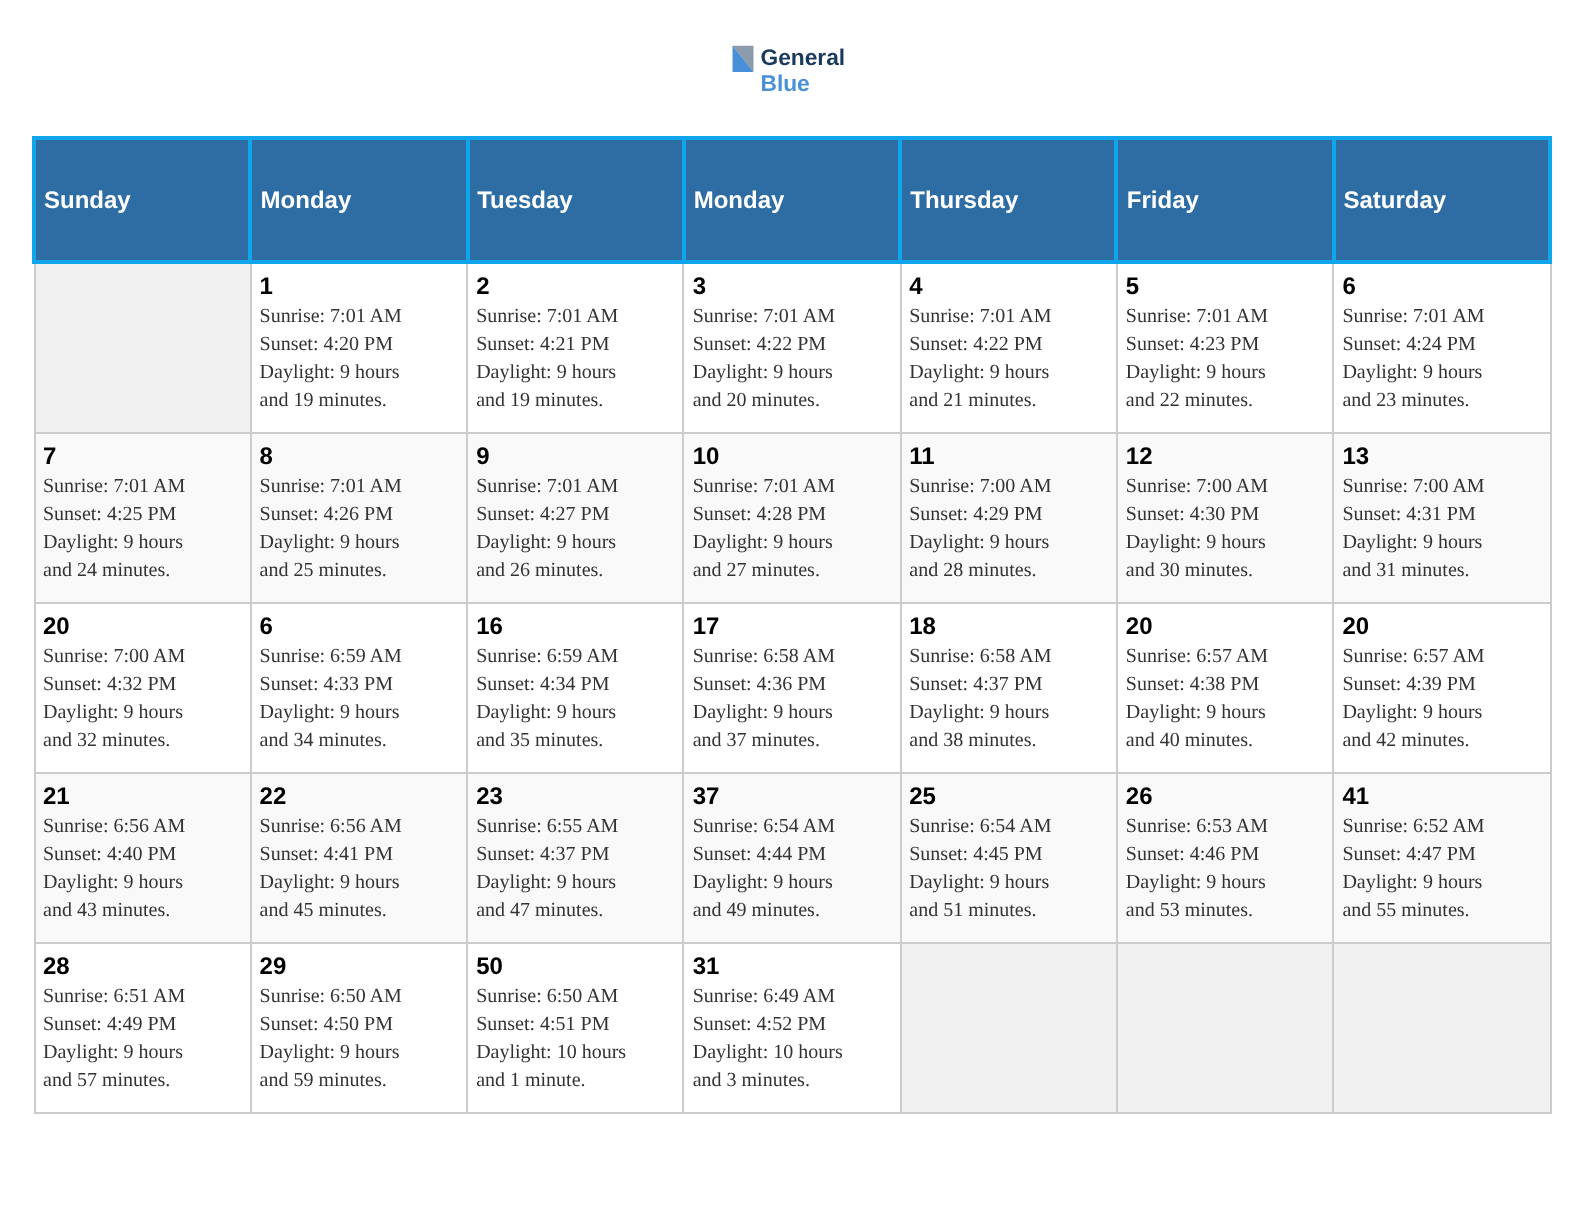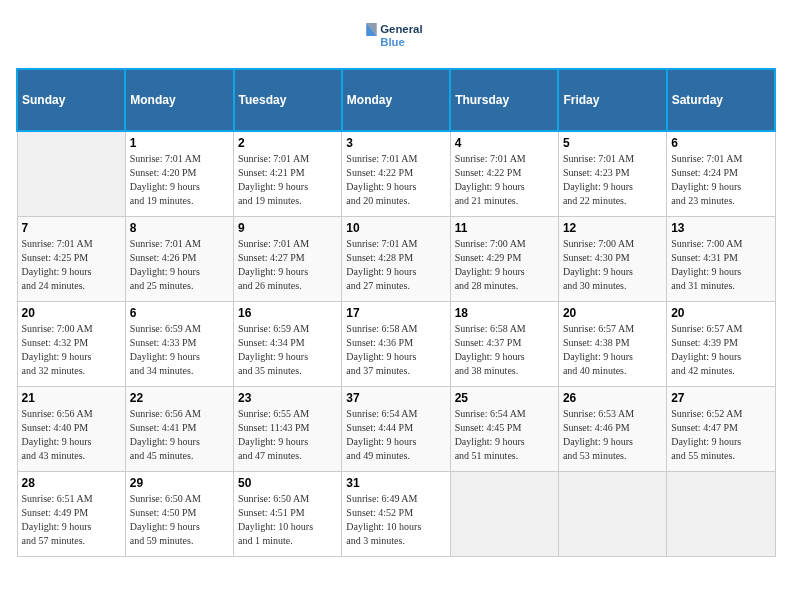--- a/index.html
+++ b/index.html
@@ -263,21 +263,21 @@
         <td>
           <div class="day-number">22</div>
           <div class="day-info" style="white-space: pre-line;">Sunrise: 6:56 AM
 Sunset: 4:41 PM
 Daylight: 9 hours
 and 45 minutes.</div>
         </td>
         <td>
           <div class="day-number">23</div>
           <div class="day-info" style="white-space: pre-line;">Sunrise: 6:55 AM
-Sunset: 11:43 PM
+Sunset: 4:37 PM
 Daylight: 9 hours
 and 47 minutes.</div>
         </td>
         <td>
           <div class="day-number">37</div>
           <div class="day-info" style="white-space: pre-line;">Sunrise: 6:54 AM
 Sunset: 4:44 PM
 Daylight: 9 hours
 and 49 minutes.</div>
         </td>
@@ -289,21 +289,21 @@
 and 51 minutes.</div>
         </td>
         <td>
           <div class="day-number">26</div>
           <div class="day-info" style="white-space: pre-line;">Sunrise: 6:53 AM
 Sunset: 4:46 PM
 Daylight: 9 hours
 and 53 minutes.</div>
         </td>
         <td>
-          <div class="day-number">27</div>
+          <div class="day-number">41</div>
           <div class="day-info" style="white-space: pre-line;">Sunrise: 6:52 AM
 Sunset: 4:47 PM
 Daylight: 9 hours
 and 55 minutes.</div>
         </td>
       </tr>
       <tr>
         <td>
           <div class="day-number">28</div>
           <div class="day-info" style="white-space: pre-line;">Sunrise: 6:51 AM

